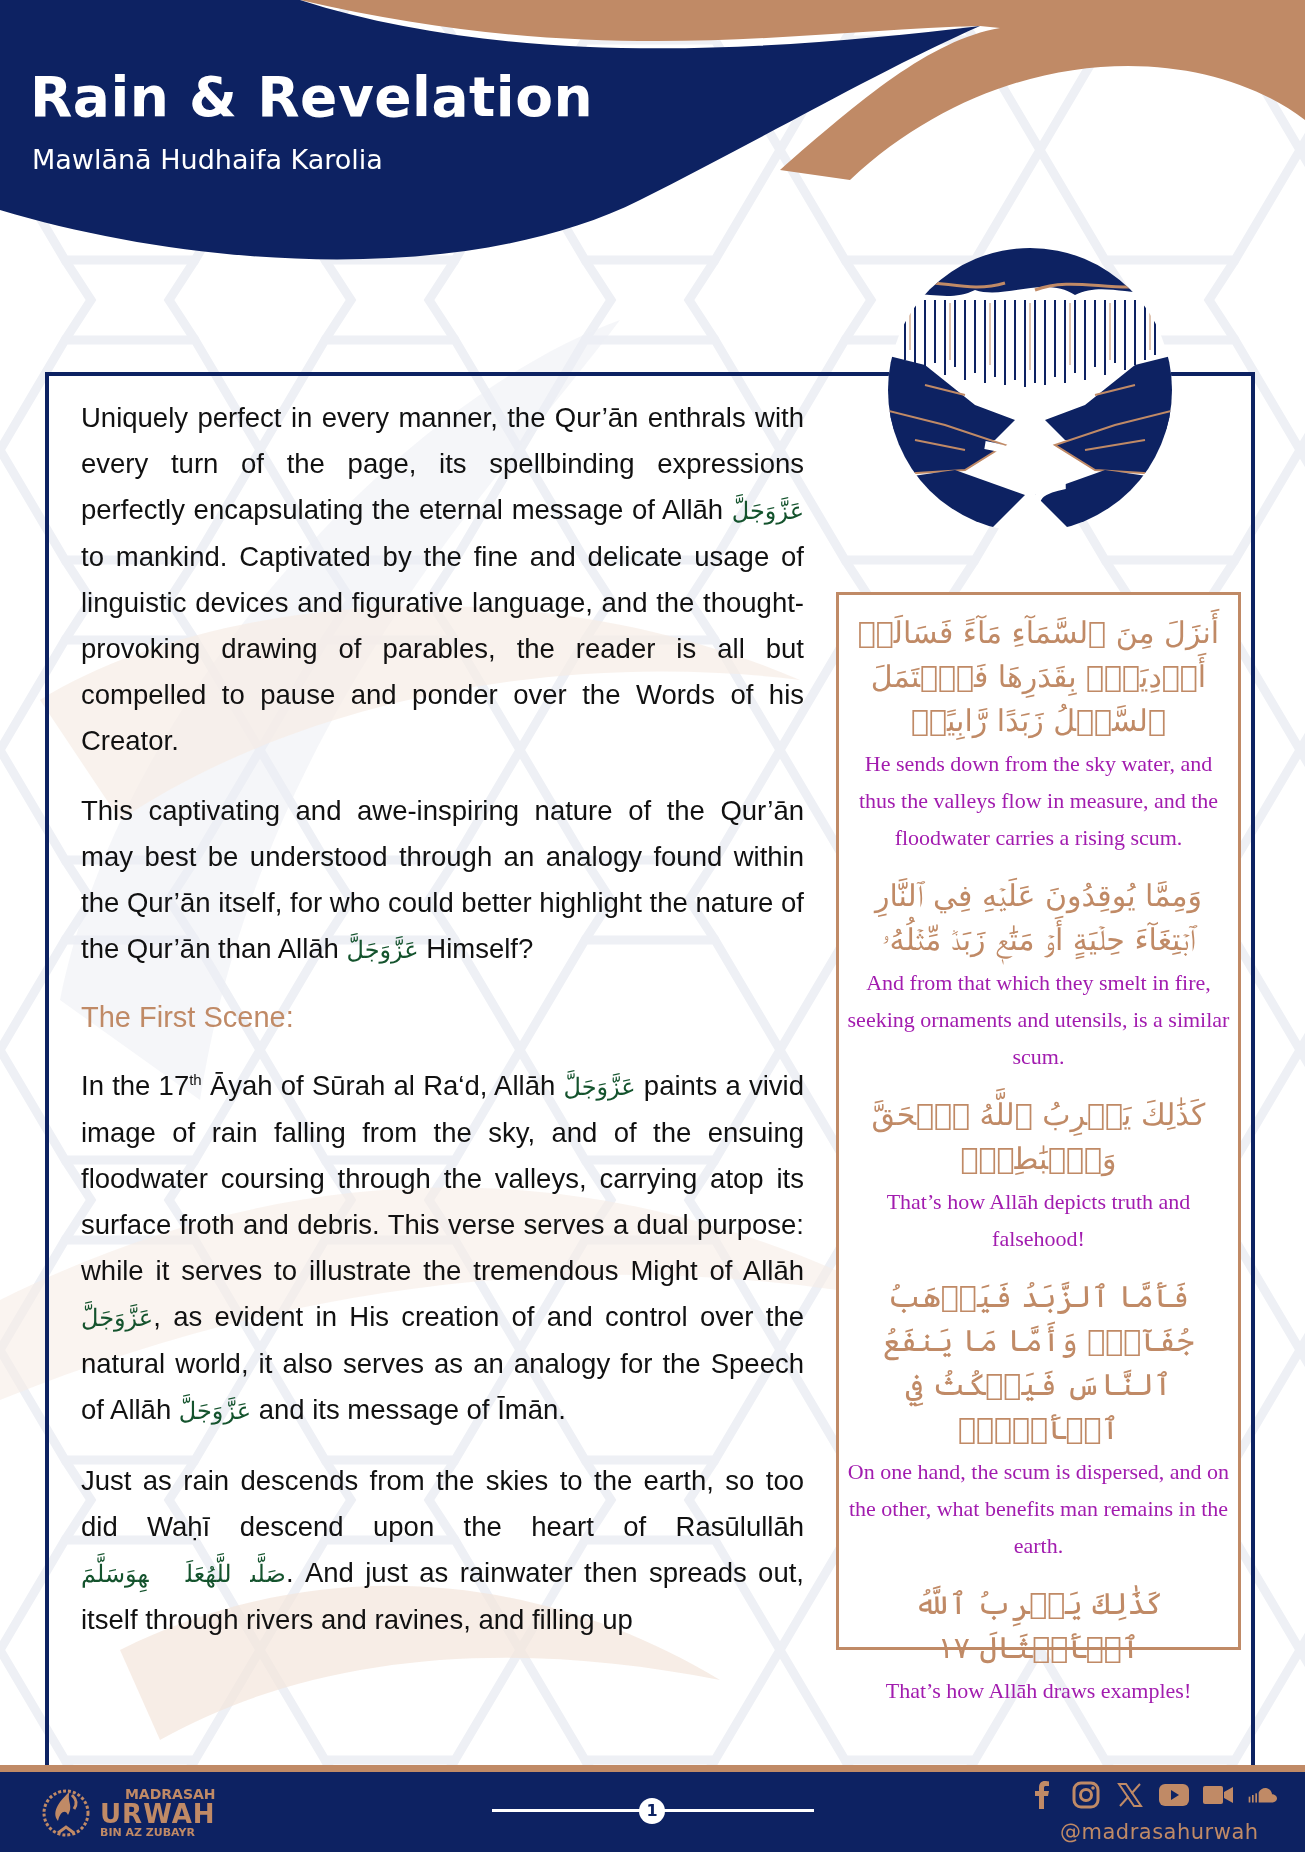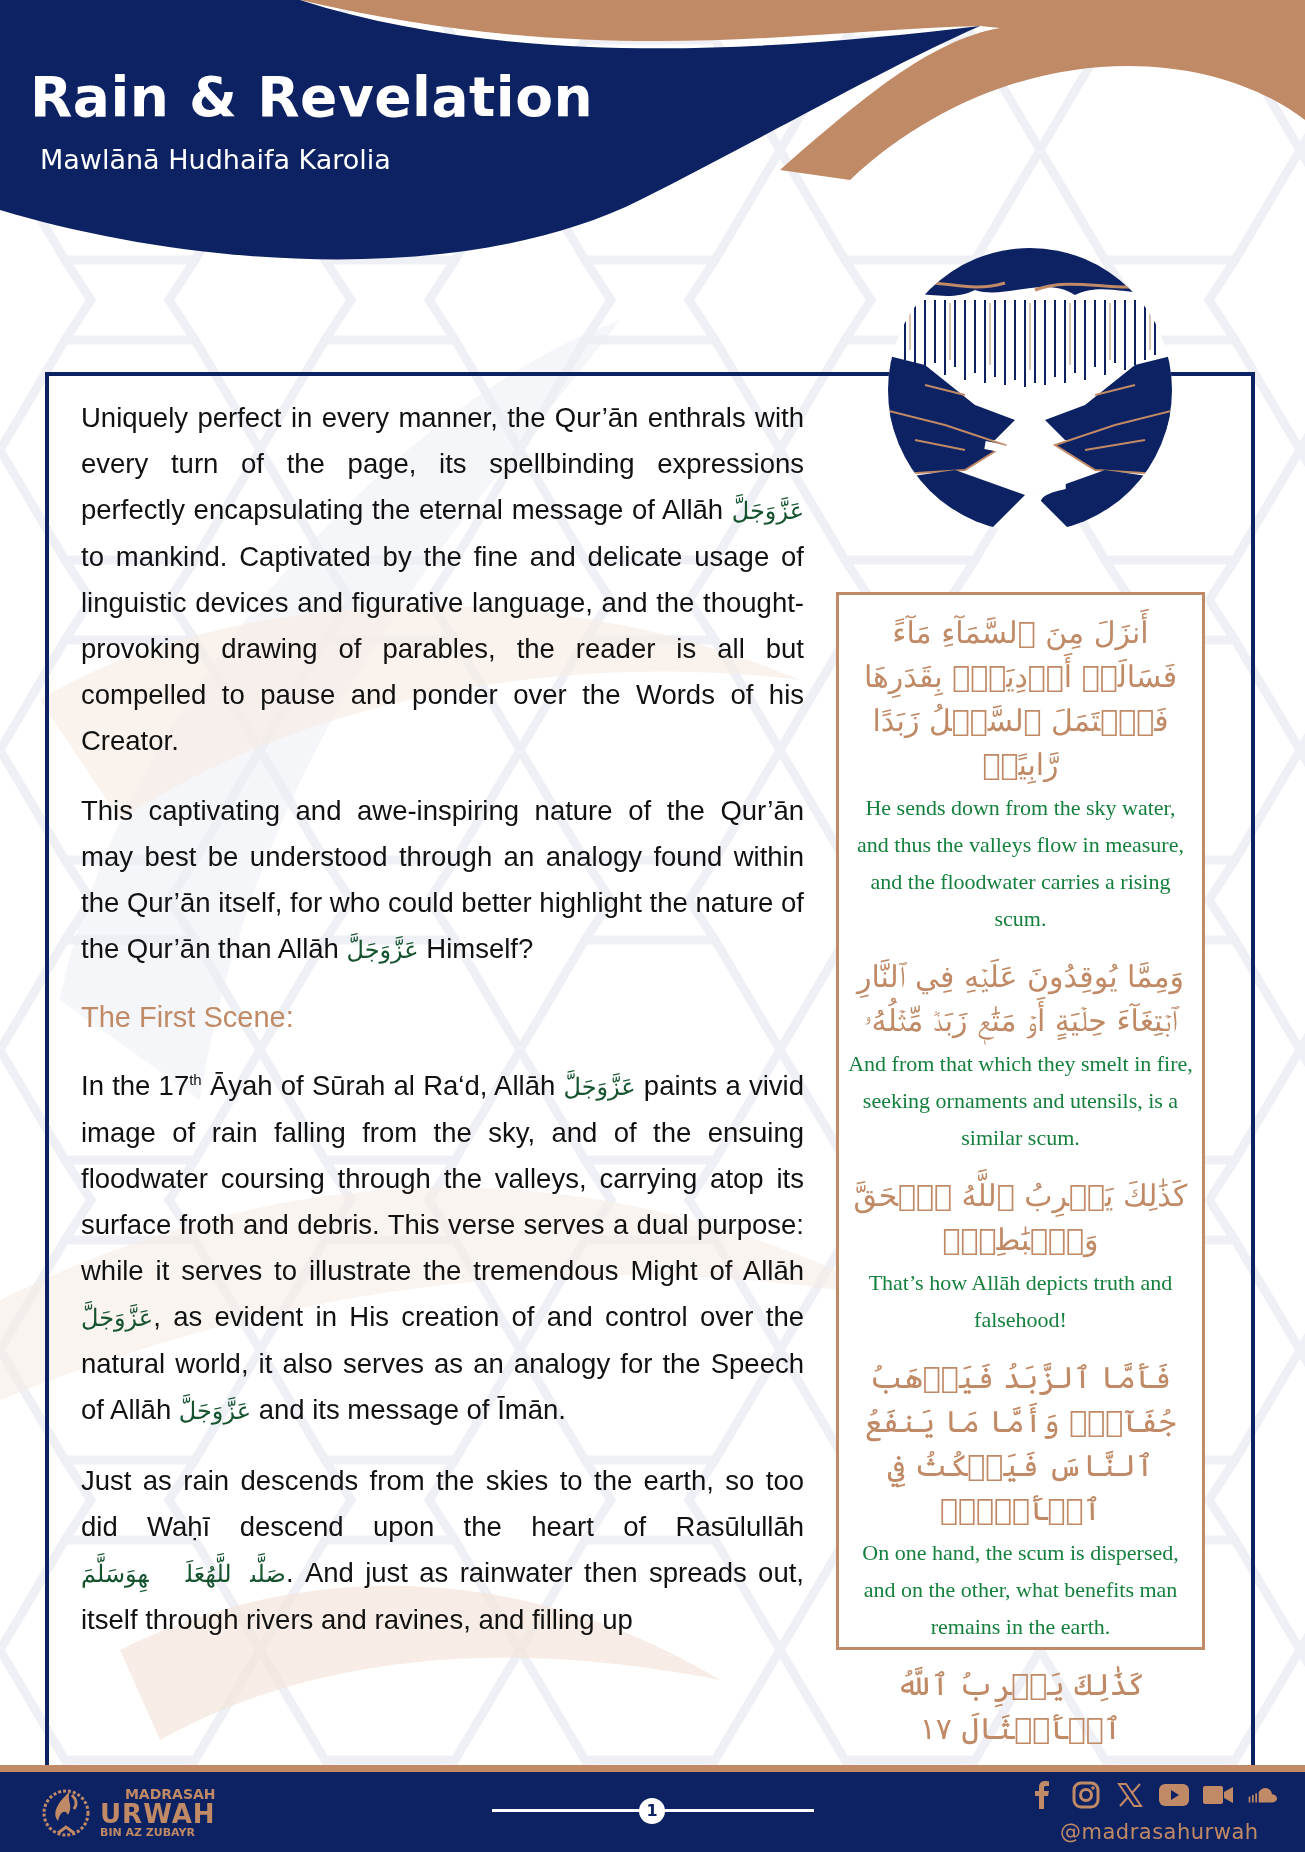--- a/index.html
+++ b/index.html
@@ -9,49 +9,49 @@
     font-family:"Liberation Sans", sans-serif;
   }
   .bg-pattern { position:absolute; left:0; top:0; width:1305px; height:1852px; z-index:0; }
   .header-svg { position:absolute; left:0; top:0; width:1305px; height:260px; z-index:1; }
   .title {
     position:absolute; left:30px; top:70px; z-index:2;
     color:#ffffff; font-family:"DejaVu Sans", sans-serif; font-size:55px; letter-spacing:0.5px;
     line-height:1; font-weight:bold;
   }
   .subtitle {
-    position:absolute; left:40px; top:146px; z-index:2;
+    position:absolute; left:32px; top:146px; z-index:2;
     color:#ffffff; font-family:"DejaVu Sans", sans-serif; font-size:27px; line-height:1;
   }
   .content-box {
     position:absolute; left:45px; top:372px; width:1210px; height:1400px;
     border-left:4px solid #0d2262; border-top:4px solid #0d2262; border-right:4px solid #0d2262;
     box-sizing:border-box; z-index:2;
   }
   .main-text {
     position:absolute; left:81px; top:395px; width:723px; z-index:3;
     font-family:"Liberation Sans", sans-serif; font-size:27.5px; line-height:46px; color:#111;
     text-align:justify;
   }
   .main-text p { margin:0 0 24px 0; }
   .main-text .arabic-honorific { color:#14532d; font-family:Liberation Serif, serif; font-size:24px; }
   .section-heading { color:#c08a66; font-size:29px; margin:20px 0 26px 0; line-height:40px; }
   sup { font-size:15px; line-height:0; }
   .illustration { position:absolute; left:885px; top:245px; width:290px; height:290px; z-index:3; }
   .verse-box {
-    position:absolute; left:836px; top:592px; width:369px; height:1058px;
+    position:absolute; left:836px; top:592px; width:405px; height:1058px;
     background:#ffffff; border:3px solid #c08a66; box-sizing:border-box; z-index:4;
     text-align:center; padding:10px 8px;
   }
   .verse-arabic {
     color:#c08a66; font-family:"DejaVu Serif", serif; font-size:30px; line-height:44px;
     direction:rtl; margin:6px 0 0 0;
   }
   .verse-trans {
-    color:#15803d; font-family:"Liberation Serif", serif; font-size:22px; line-height:37px; margin:2px 0 18px 0;
+    color:#a21caf; font-family:"Liberation Serif", serif; font-size:22px; line-height:37px; margin:2px 0 18px 0;
   }
   .footer { position:absolute; left:0; top:1772px; width:1305px; height:80px; background:#0d2262; z-index:5; }
   .footer-stripe { position:absolute; left:0; top:1765px; width:1305px; height:8px; background:#c08a66; z-index:5; }
   .logo { position:absolute; left:36px; top:1781px; width:60px; height:60px; z-index:6; }
   .logo-text { position:absolute; left:100px; top:1786px; z-index:6; font-family:"DejaVu Sans", sans-serif; color:#c08a66; font-weight:bold; }
   .logo-line1 { font-size:14px; line-height:16px;text-align:right; }
   .logo-line2 { font-size:26px; line-height:24px; letter-spacing:1px; }
   .logo-line3 { font-size:11px; line-height:14px; }
   .page-indicator { position:absolute; left:492px; top:1798px; width:322px; height:24px; z-index:6; }
   .page-line { position:absolute; left:0; top:11px; width:322px; height:3px; background:#ffffff; }

